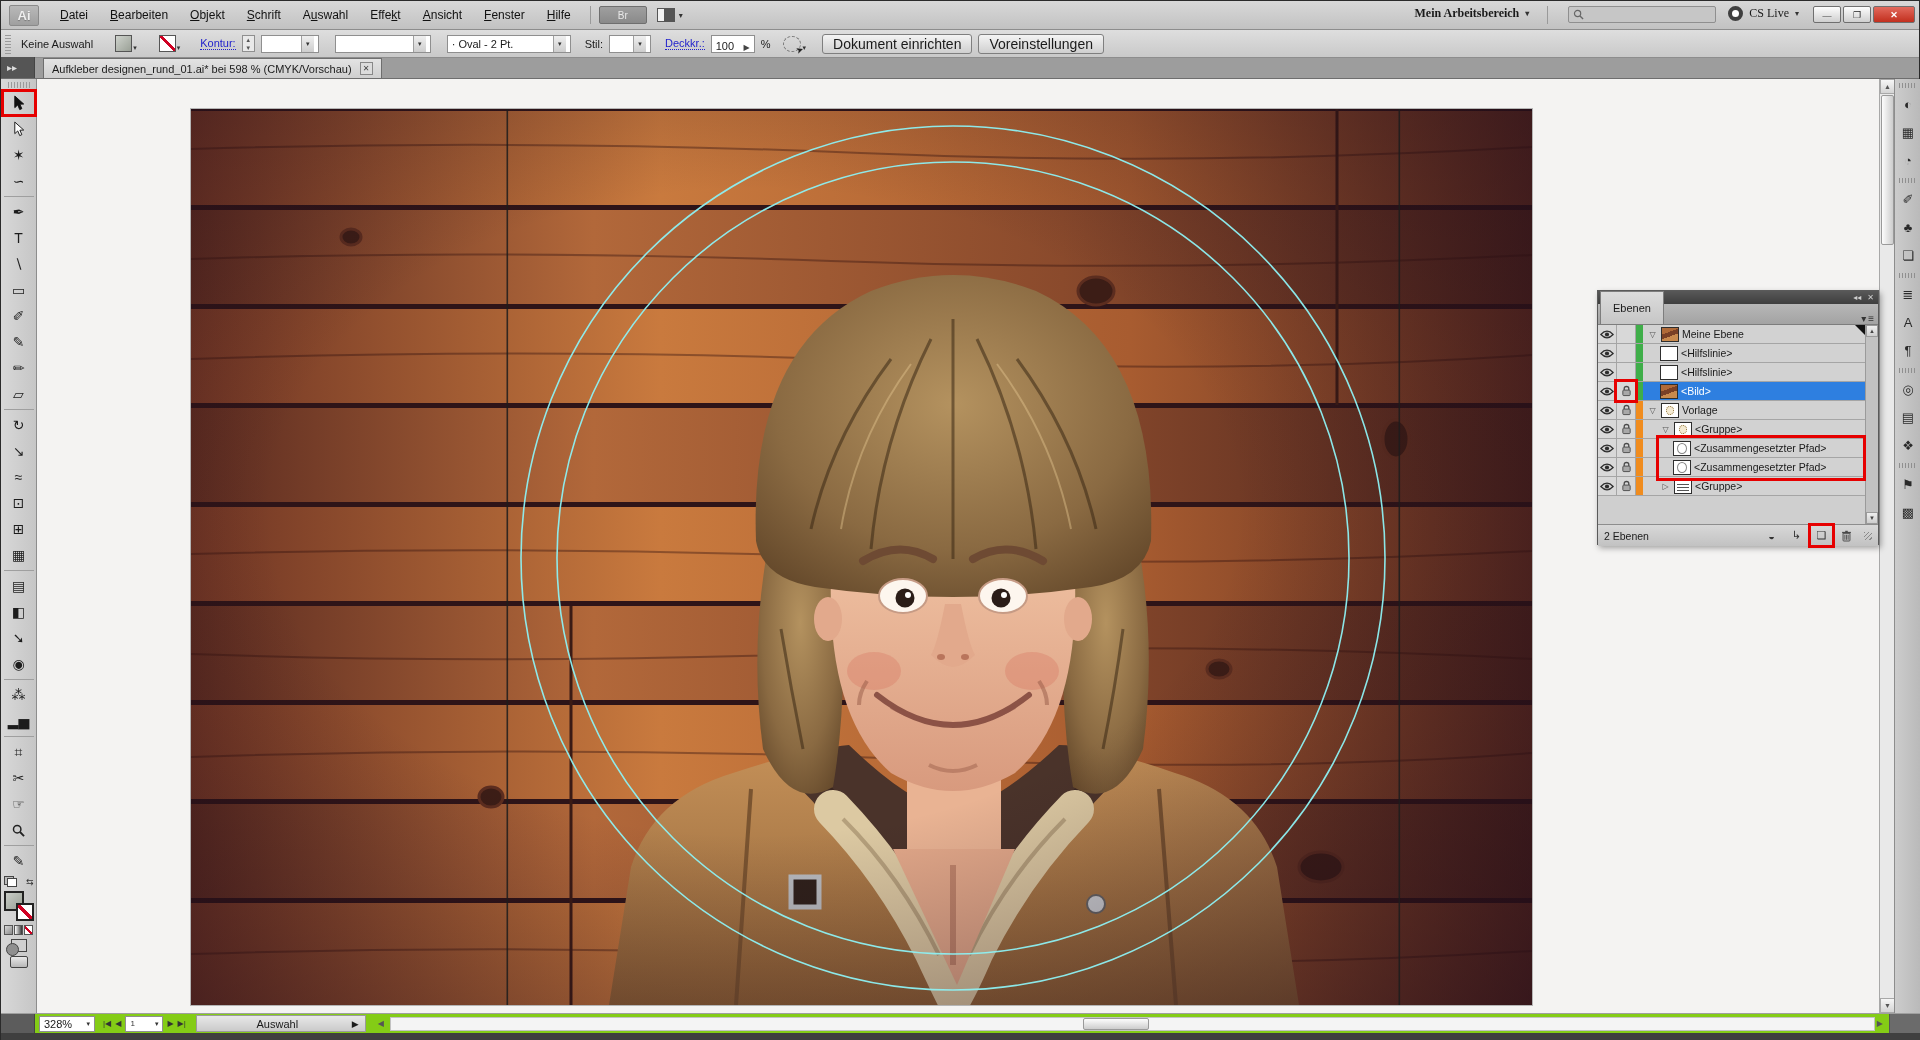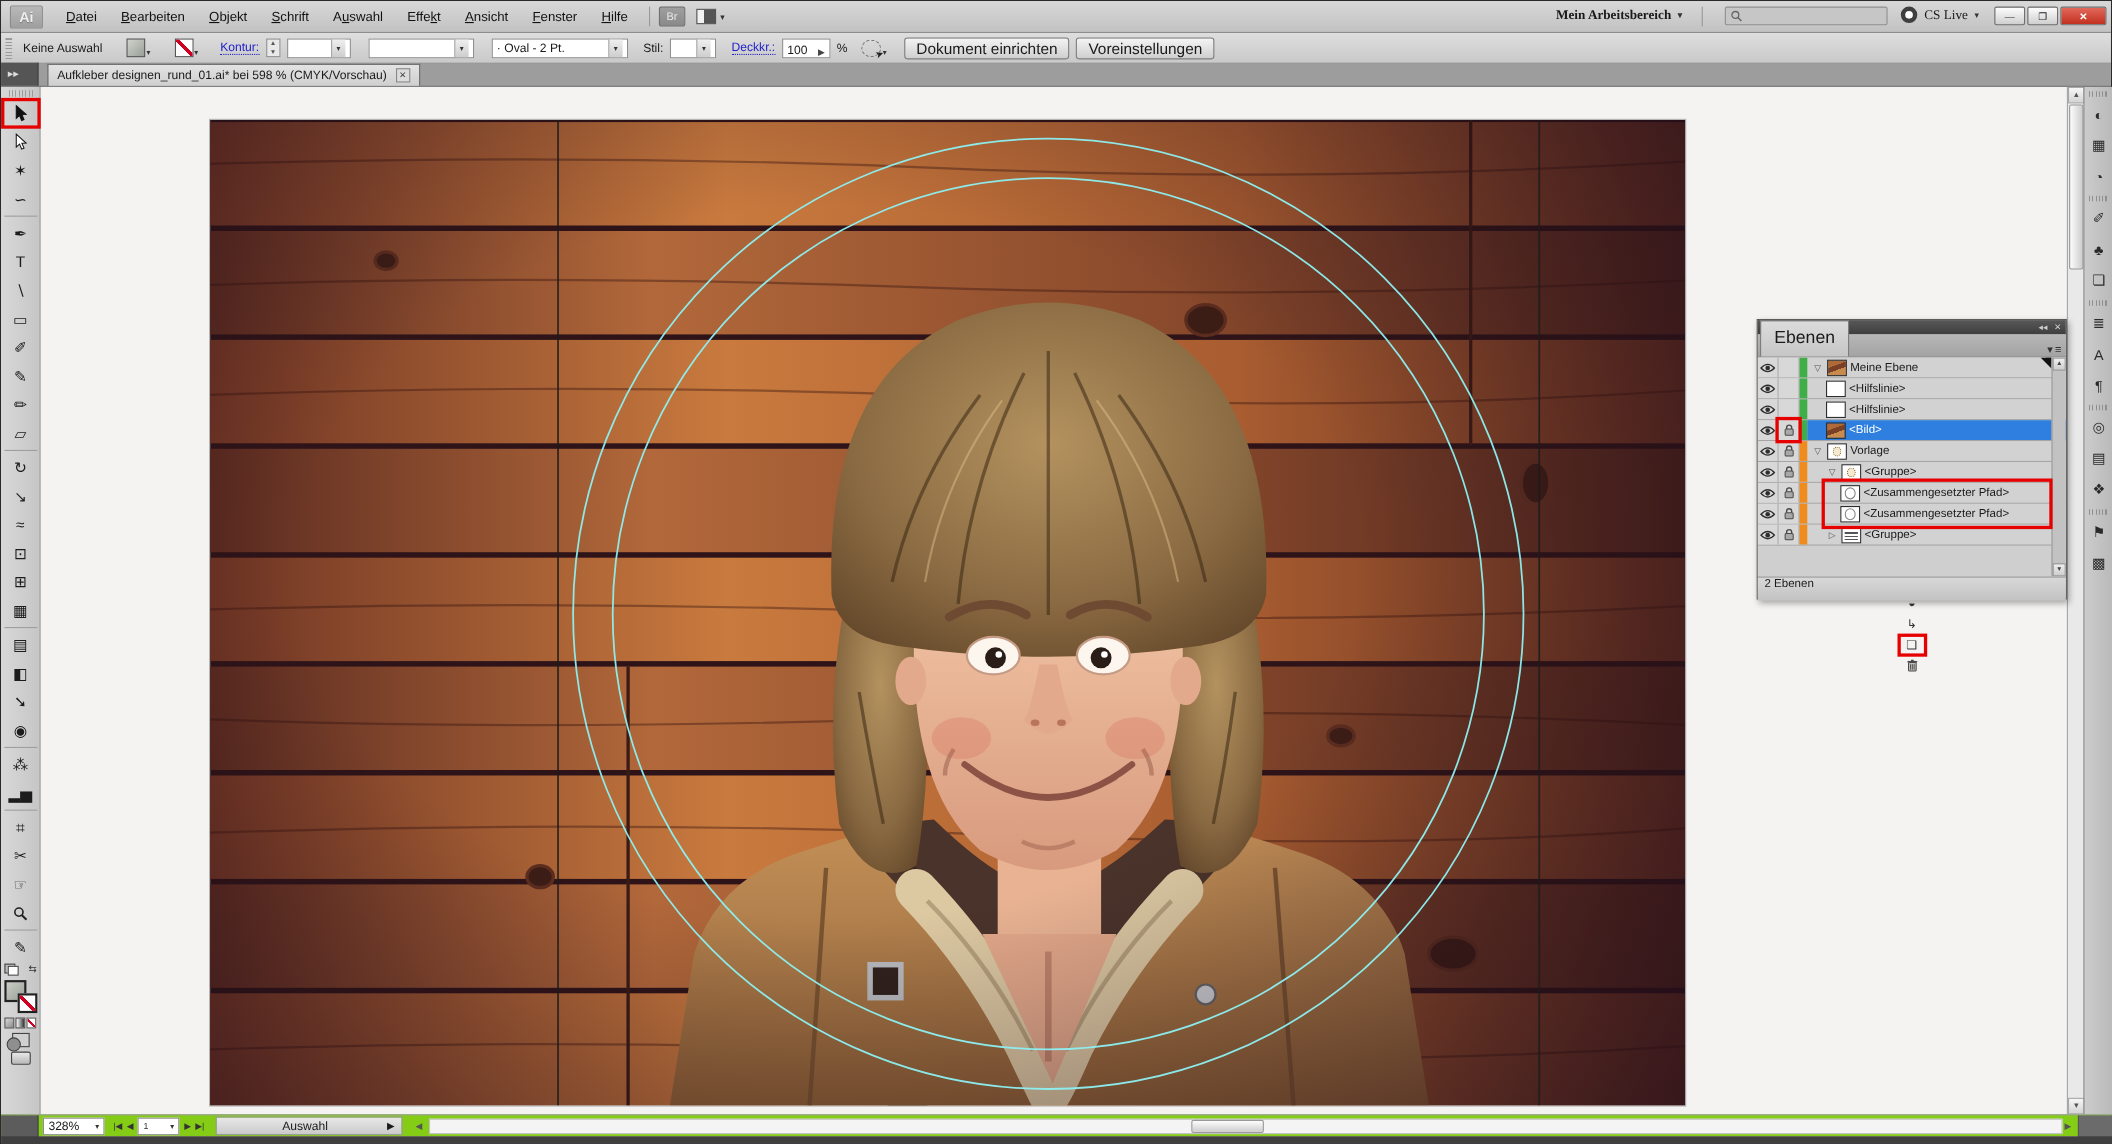--- a/index.html
+++ b/index.html
@@ -11,21 +11,21 @@
   
   .menubar { position:absolute; left:0; top:0; width:100%; height:29px;
              background:linear-gradient(#d8d8d8,#c2c2c2); border-bottom:1px solid #8d8d8d;
              display:flex; align-items:center; }
   .ai-logo { width:30px; height:21px; margin:0 10px 0 8px; background:linear-gradient(#b9b9b9,#9f9f9f);
              border:1px solid #8a8a8a; border-radius:2px; color:#efefef; font-weight:bold; font-size:13px;
              display:flex; align-items:center; justify-content:center; text-shadow:0 1px 1px #777; }
   .menu-item { padding:0 11px; font-size:12px; color:#111; line-height:29px; cursor:default; }
   .menu-item u { text-decoration:underline; }
   .mb-sep { width:1px; height:18px; background:#9a9a9a; margin:0 8px; }
-  .br-btn { width:24px; height:18px; background:linear-gradient(#9f9f9f,#8a8a8a); border:1px solid #6f6f6f;
+  .br-btn { width:48px; height:18px; background:linear-gradient(#9f9f9f,#8a8a8a); border:1px solid #6f6f6f;
             border-radius:2px; color:#e8e8e8; font-size:10px; display:flex; align-items:center; justify-content:center; }
   .layout-btn { margin-left:10px; display:flex; align-items:center; gap:4px; }
   .layout-glyph { width:18px; height:14px; border:1px solid #555; background:
        linear-gradient(90deg,#f2f2f2 40%,#555 40%); }
   .caret { font-size:8px; color:#333; }
   .mb-right { margin-left:auto; display:flex; align-items:flex-start;font-family:Liberation Serif, serif; }
   .workspace { font-size:12px; font-weight:bold; color:#1a1a1a; display:flex; align-items:center; gap:6px; padding:0 10px; }
   .searchbox { width:148px; height:17px; background:#c6c6c6; border:1px solid #8f8f8f; border-radius:2px;
                display:flex; align-items:center; padding:0 4px; margin:0 12px; }
   .cs-live { display:flex; align-items:center; gap:6px; font-size:12px; margin-right:14px; }
@@ -121,21 +121,21 @@
   .dock-icon { width:24px; height:24px; display:flex; align-items:center; justify-content:center; font-size:13px; color:#2a2a2a; margin:2px 0; }
 
   
   .layers-panel { position:absolute; left:1596px; top:289px; width:282px; height:255px; background:#cfcfcf;
                   border:1px solid #5a5a5a; box-shadow:2px 3px 6px rgba(0,0,0,.35); font-size:10.5px; }
   .lp-titlebar { height:13px; background:linear-gradient(#585858,#3e3e3e); display:flex; align-items:center;
                  justify-content:flex-end; gap:6px; padding:0 4px; color:#cfcfcf; font-size:8px; }
   .lp-tabs { height:21px; background:linear-gradient(#b7b7b7,#a3a3a3); border-bottom:1px solid #7d7d7d;
              display:flex; align-items:flex-end; }
   .lp-tab { height:20px; padding:16px 12px; background:linear-gradient(#dcdcdc,#c6c6c6); border:1px solid #7d7d7d;
-            border-bottom:none; margin-left:2px; display:flex; align-items:center; font-size:16px; }
+            border-bottom:none; margin-left:2px; display:flex; align-items:center; font-size:11px; }
   .lp-menu { margin-left:auto; margin-right:4px; font-size:10px; color:#333; display:flex; align-items:center; gap:2px; }
   .lp-rows { position:relative; height:199px; background:#cfcfcf; overflow:hidden; }
   .lrow { display:flex; align-items:stretch; height:19px; border-bottom:1px solid #a5a5a5; background:#d2d2d2; position:relative; }
   .cell { width:19px; border-right:1px solid #a5a5a5; display:flex; align-items:center; justify-content:center; background:#d8d8d8; }
   .colorbar { width:7px; }
   .colorbar.green { background:#3fae49; } .colorbar.orange { background:#f08c1e; }
   .lrow-content { flex:1; display:flex; align-items:center; gap:3px; padding-left:4px; min-width:0; }
   .lrow.selected .lrow-content, .lrow.selected .ltarget { background:#2e7fe0; }
   .lrow.selected .llabel { color:#fff; }
   .disc { width:11px; font-size:8px; color:#555; text-align:center; flex:none; }
@@ -148,21 +148,21 @@
   .ltarget { width:18px; display:flex; align-items:center; justify-content:center; color:#444; font-size:10px; flex:none; }
   .lrow.selected .ltarget { color:#fff; }
   .lrow.current::after { content:""; position:absolute; right:13px; top:0; border:5px solid transparent; border-top-color:#111; border-right-color:#111; }
   .lp-scroll { position:absolute; right:0; top:0; width:13px; height:199px; background:#c2c2c2; border-left:1px solid #9a9a9a; }
   .lp-scroll .sb { position:absolute; left:0; width:12px; height:12px; font-size:6px; color:#444;
                    display:flex; align-items:center; justify-content:center; background:linear-gradient(#efefef,#cdcdcd); border:1px solid #9a9a9a; }
   .annot-box { position:absolute; border:3px solid #e60000; z-index:6; pointer-events:none; }
   .annot-lock { left:16px; top:54px; width:24px; height:24px; }
   .annot-paths { left:58px; top:110px; width:210px; height:46px; }
   .lp-footer { height:22px; background:linear-gradient(#d8d8d8,#c2c2c2); border-top:1px solid #8d8d8d;
-               display:flex; align-items:center; padding:0 6px; gap:6px;flex-direction:column; }
+               display:flex; align-items:center; padding:0 6px; gap:6px; }
   .lp-count { font-size:10.5px; color:#1a1a1a; margin-right:auto; }
   .lp-btn { width:19px; height:17px; display:flex; align-items:center; justify-content:center; font-size:11px; color:#333; position:relative; }
   .lp-btn.annot { outline:3px solid #e60000; outline-offset:1px; }
   .lp-resize { width:8px; height:8px; margin-left:2px;
                background:repeating-linear-gradient(135deg,#8a8a8a 0 1px,transparent 1px 3px); }
 
   
   .statusbar { position:absolute; left:0; top:1012px; width:1920px; height:20px; background:#84cc16;
                border-top:1px solid #9f9f9f; display:flex; align-items:center; }
   .sb-corner { width:34px; height:20px; background:#5c5c5c; border-right:1px solid #444; flex:none; }

